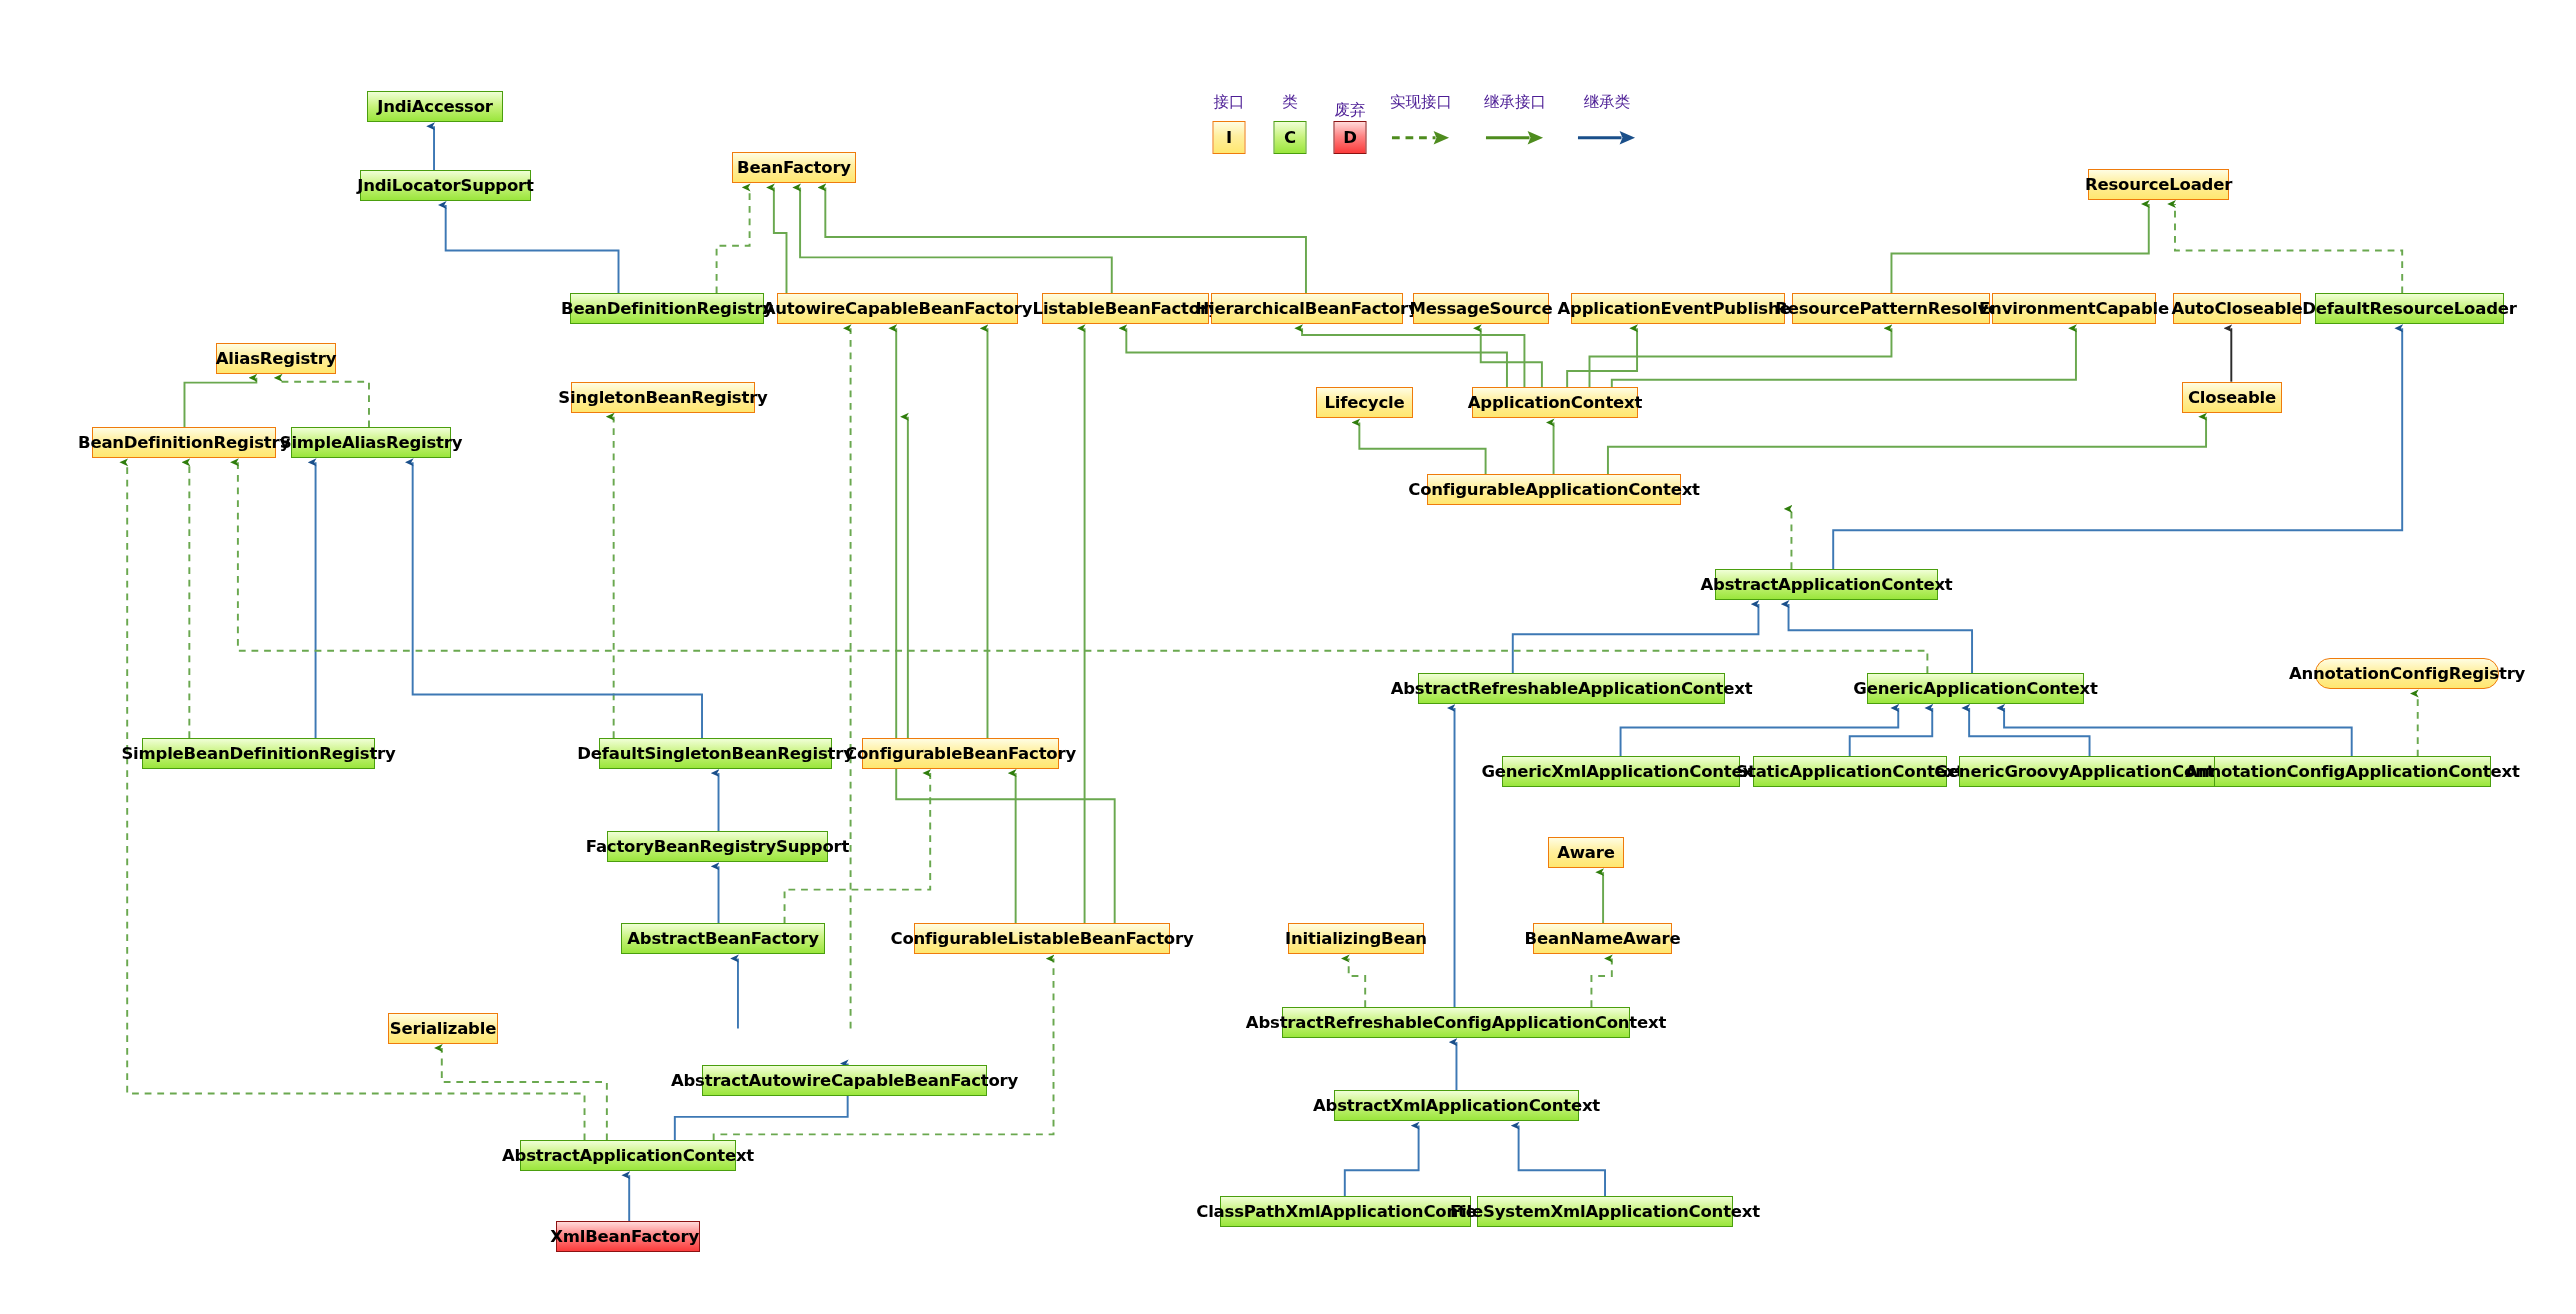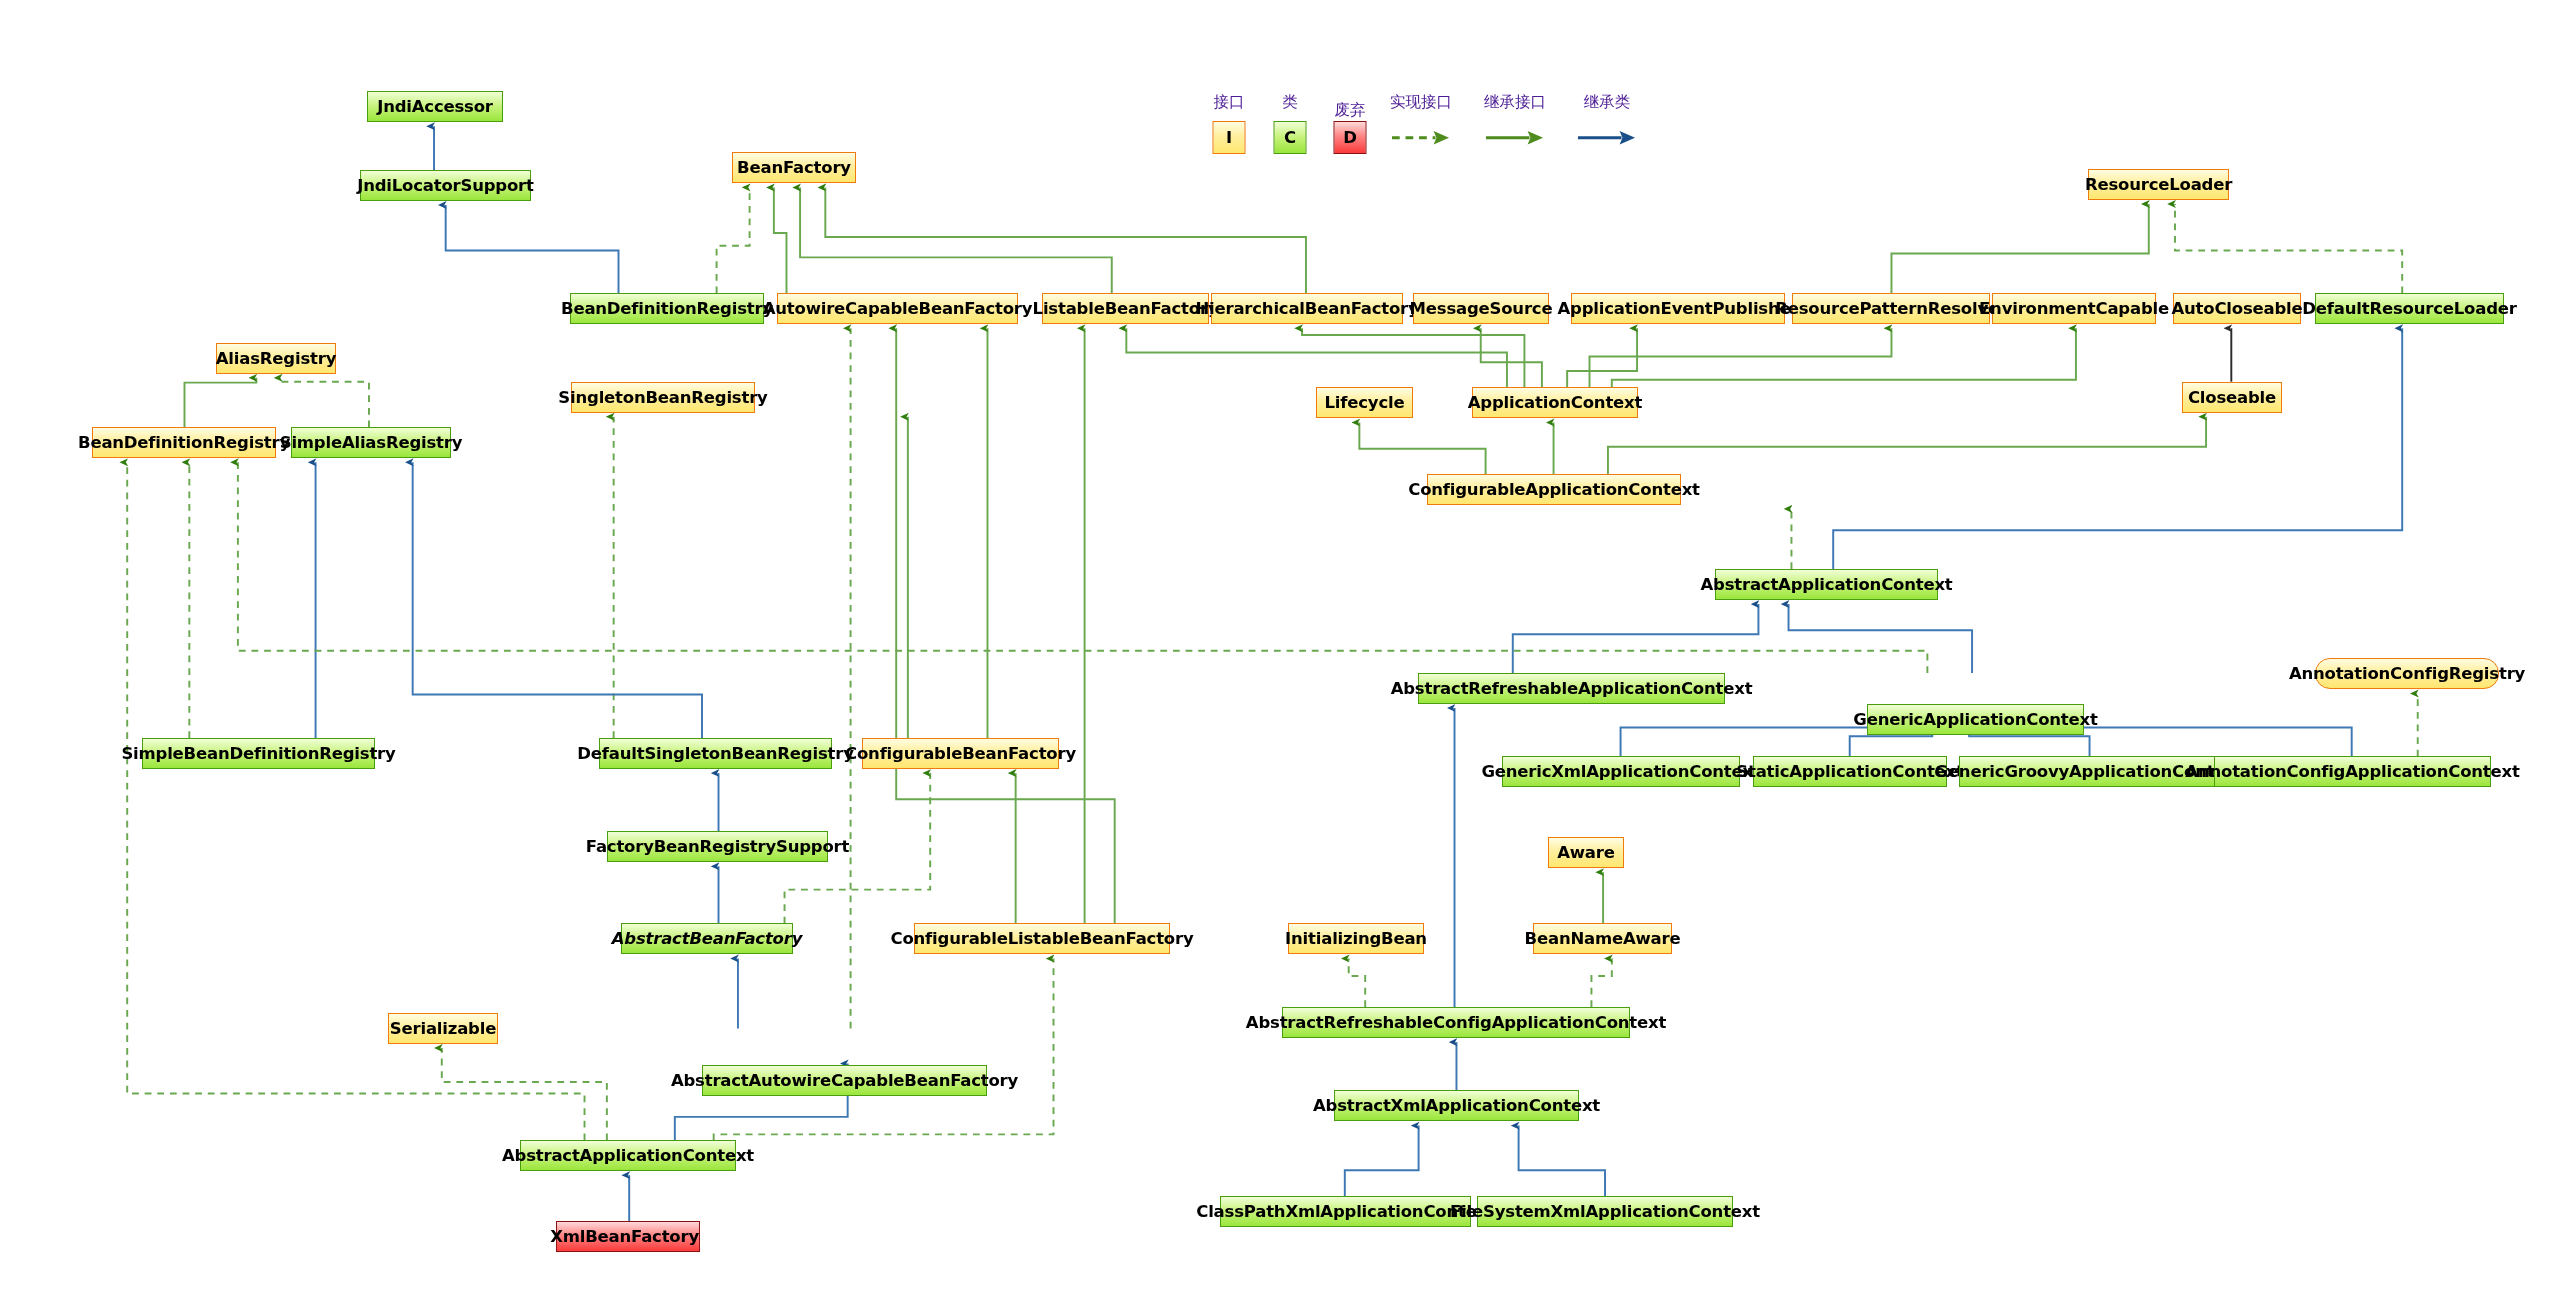--- a/index.html
+++ b/index.html
@@ -227,21 +227,21 @@
       </div>
       <div class="node cls" style="left: 1715px; top: 569px; width: 223px; height: 31px;">
         <span>AbstractApplicationContext</span>
       </div>
       <div class="node iface" style="left: 2315px; top: 658px; width: 184px; height: 31px; border-radius: 15px;">
         <span>AnnotationConfigRegistry</span>
       </div>
       <div class="node cls" style="left: 1418px; top: 673px; width: 307px; height: 31px;">
         <span>AbstractRefreshableApplicationContext</span>
       </div>
-      <div class="node cls" style="left: 1867px; top: 704px; width: 217px; height: 31px;">
+      <div class="node cls" style="left: 1867px; top: 673px; width: 217px; height: 31px;">
         <span>GenericApplicationContext</span>
       </div>
       <div class="node cls" style="left: 142px; top: 738px; width: 233px; height: 31px;">
         <span>SimpleBeanDefinitionRegistry</span>
       </div>
       <div class="node cls" style="left: 599px; top: 738px; width: 233px; height: 31px;">
         <span>DefaultSingletonBeanRegistry</span>
       </div>
       <div class="node iface" style="left: 862px; top: 738px; width: 197px; height: 31px;">
         <span>ConfigurableBeanFactory</span>
@@ -257,21 +257,21 @@
       </div>
       <div class="node cls" style="left: 2214px; top: 756px; width: 277px; height: 31px;">
         <span>AnnotationConfigApplicationContext</span>
       </div>
       <div class="node cls" style="left: 607px; top: 831px; width: 221px; height: 31px;">
         <span>FactoryBeanRegistrySupport</span>
       </div>
       <div class="node iface" style="left: 1548px; top: 837px; width: 76px; height: 31px;">
         <span>Aware</span>
       </div>
-      <div class="node cls" style="left: 621px; top: 923px; width: 172px; height: 31px; font-style: italic;">
+      <div class="node cls" style="left: 621px; top: 923px; width: 204px; height: 31px;">
         <span>AbstractBeanFactory</span>
       </div>
       <div class="node iface" style="left: 914px; top: 923px; width: 256px; height: 31px;">
         <span>ConfigurableListableBeanFactory</span>
       </div>
       <div class="node iface" style="left: 1288px; top: 923px; width: 136px; height: 31px;">
         <span>InitializingBean</span>
       </div>
       <div class="node iface" style="left: 1533px; top: 923px; width: 139px; height: 31px;">
         <span>BeanNameAware</span>

